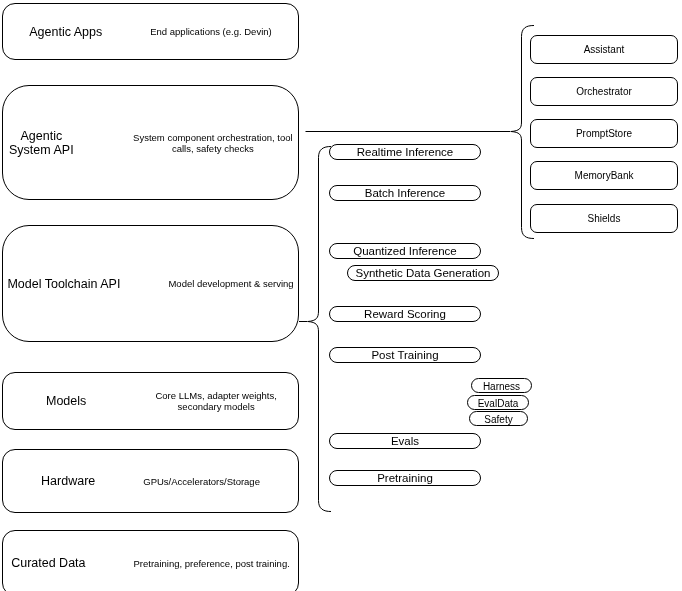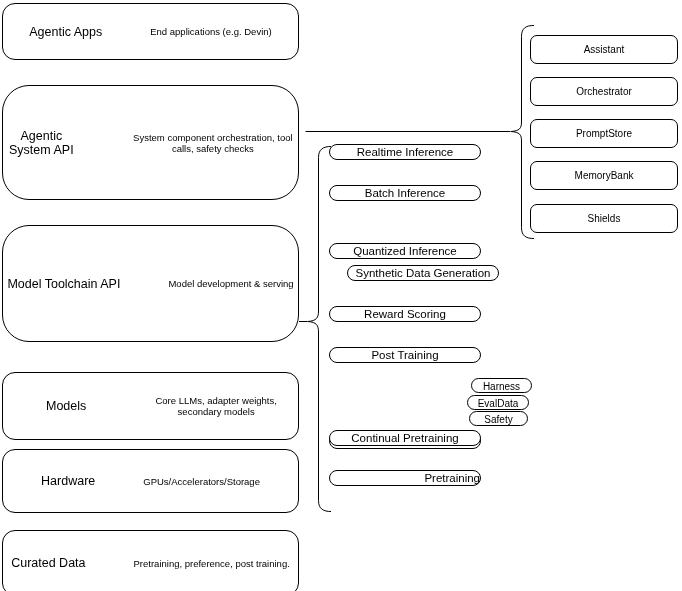--- a/index.html
+++ b/index.html
@@ -56,21 +56,21 @@
     <span class="subtitle">End applications (e.g. Devin)</span>
   </div>
   <div class="lbox" style="top:85px;height:115px;border-radius:27px;">
     <span class="title">Agentic System API</span>
     <span class="subtitle">System component orchestration, tool calls, safety checks</span>
   </div>
   <div class="lbox" style="top:225px;height:117px;border-radius:27px;">
     <span class="title">Model Toolchain API</span>
     <span class="subtitle">Model development &amp; serving</span>
   </div>
-  <div class="lbox" style="top:372px;height:68px;border-radius:13px;padding-left:43px;">
+  <div class="lbox" style="top:372px;height:58px;border-radius:13px;padding-left:43px;">
     <span class="title">Models</span>
     <span class="subtitle">Core LLMs, adapter weights, secondary models</span>
   </div>
   <div class="lbox" style="top:449px;height:64px;border-radius:13px;">
     <span class="title">Hardware</span>
     <span class="subtitle">GPUs/Accelerators/Storage</span>
   </div>
   <div class="lbox" style="top:530px;height:66px;border-radius:13px;">
     <span class="title">Curated Data</span>
     <span class="subtitle">Pretraining, preference, post training.</span>
@@ -90,24 +90,21 @@
   </div>
   <div class="mbox" style="top:306px;">
     <span>Reward Scoring</span>
   </div>
   <div class="mbox" style="top:347px;">
     <span>Post Training</span>
   </div>
   <div class="mbox" style="top:389px;margin-top:44px;">
     <span>Evals</span>
   </div>
-  <div class="mbox" style="top:430px;">
-    <span>Continual Pretraining</span>
-  </div>
-  <div class="mbox" style="top:470px;justify-content:flex-end;">
+  <div class="mbox" style="top:470px;">
     <span>Pretraining</span>
   </div>
 
   <div class="tag" style="left:471px;top:378px;width:61px;">
     <span>Harness</span>
   </div>
   <div class="tag" style="left:467px;top:395px;width:62px;">
     <span>EvalData</span>
   </div>
   <div class="tag" style="left:469px;top:411px;width:59px;">

